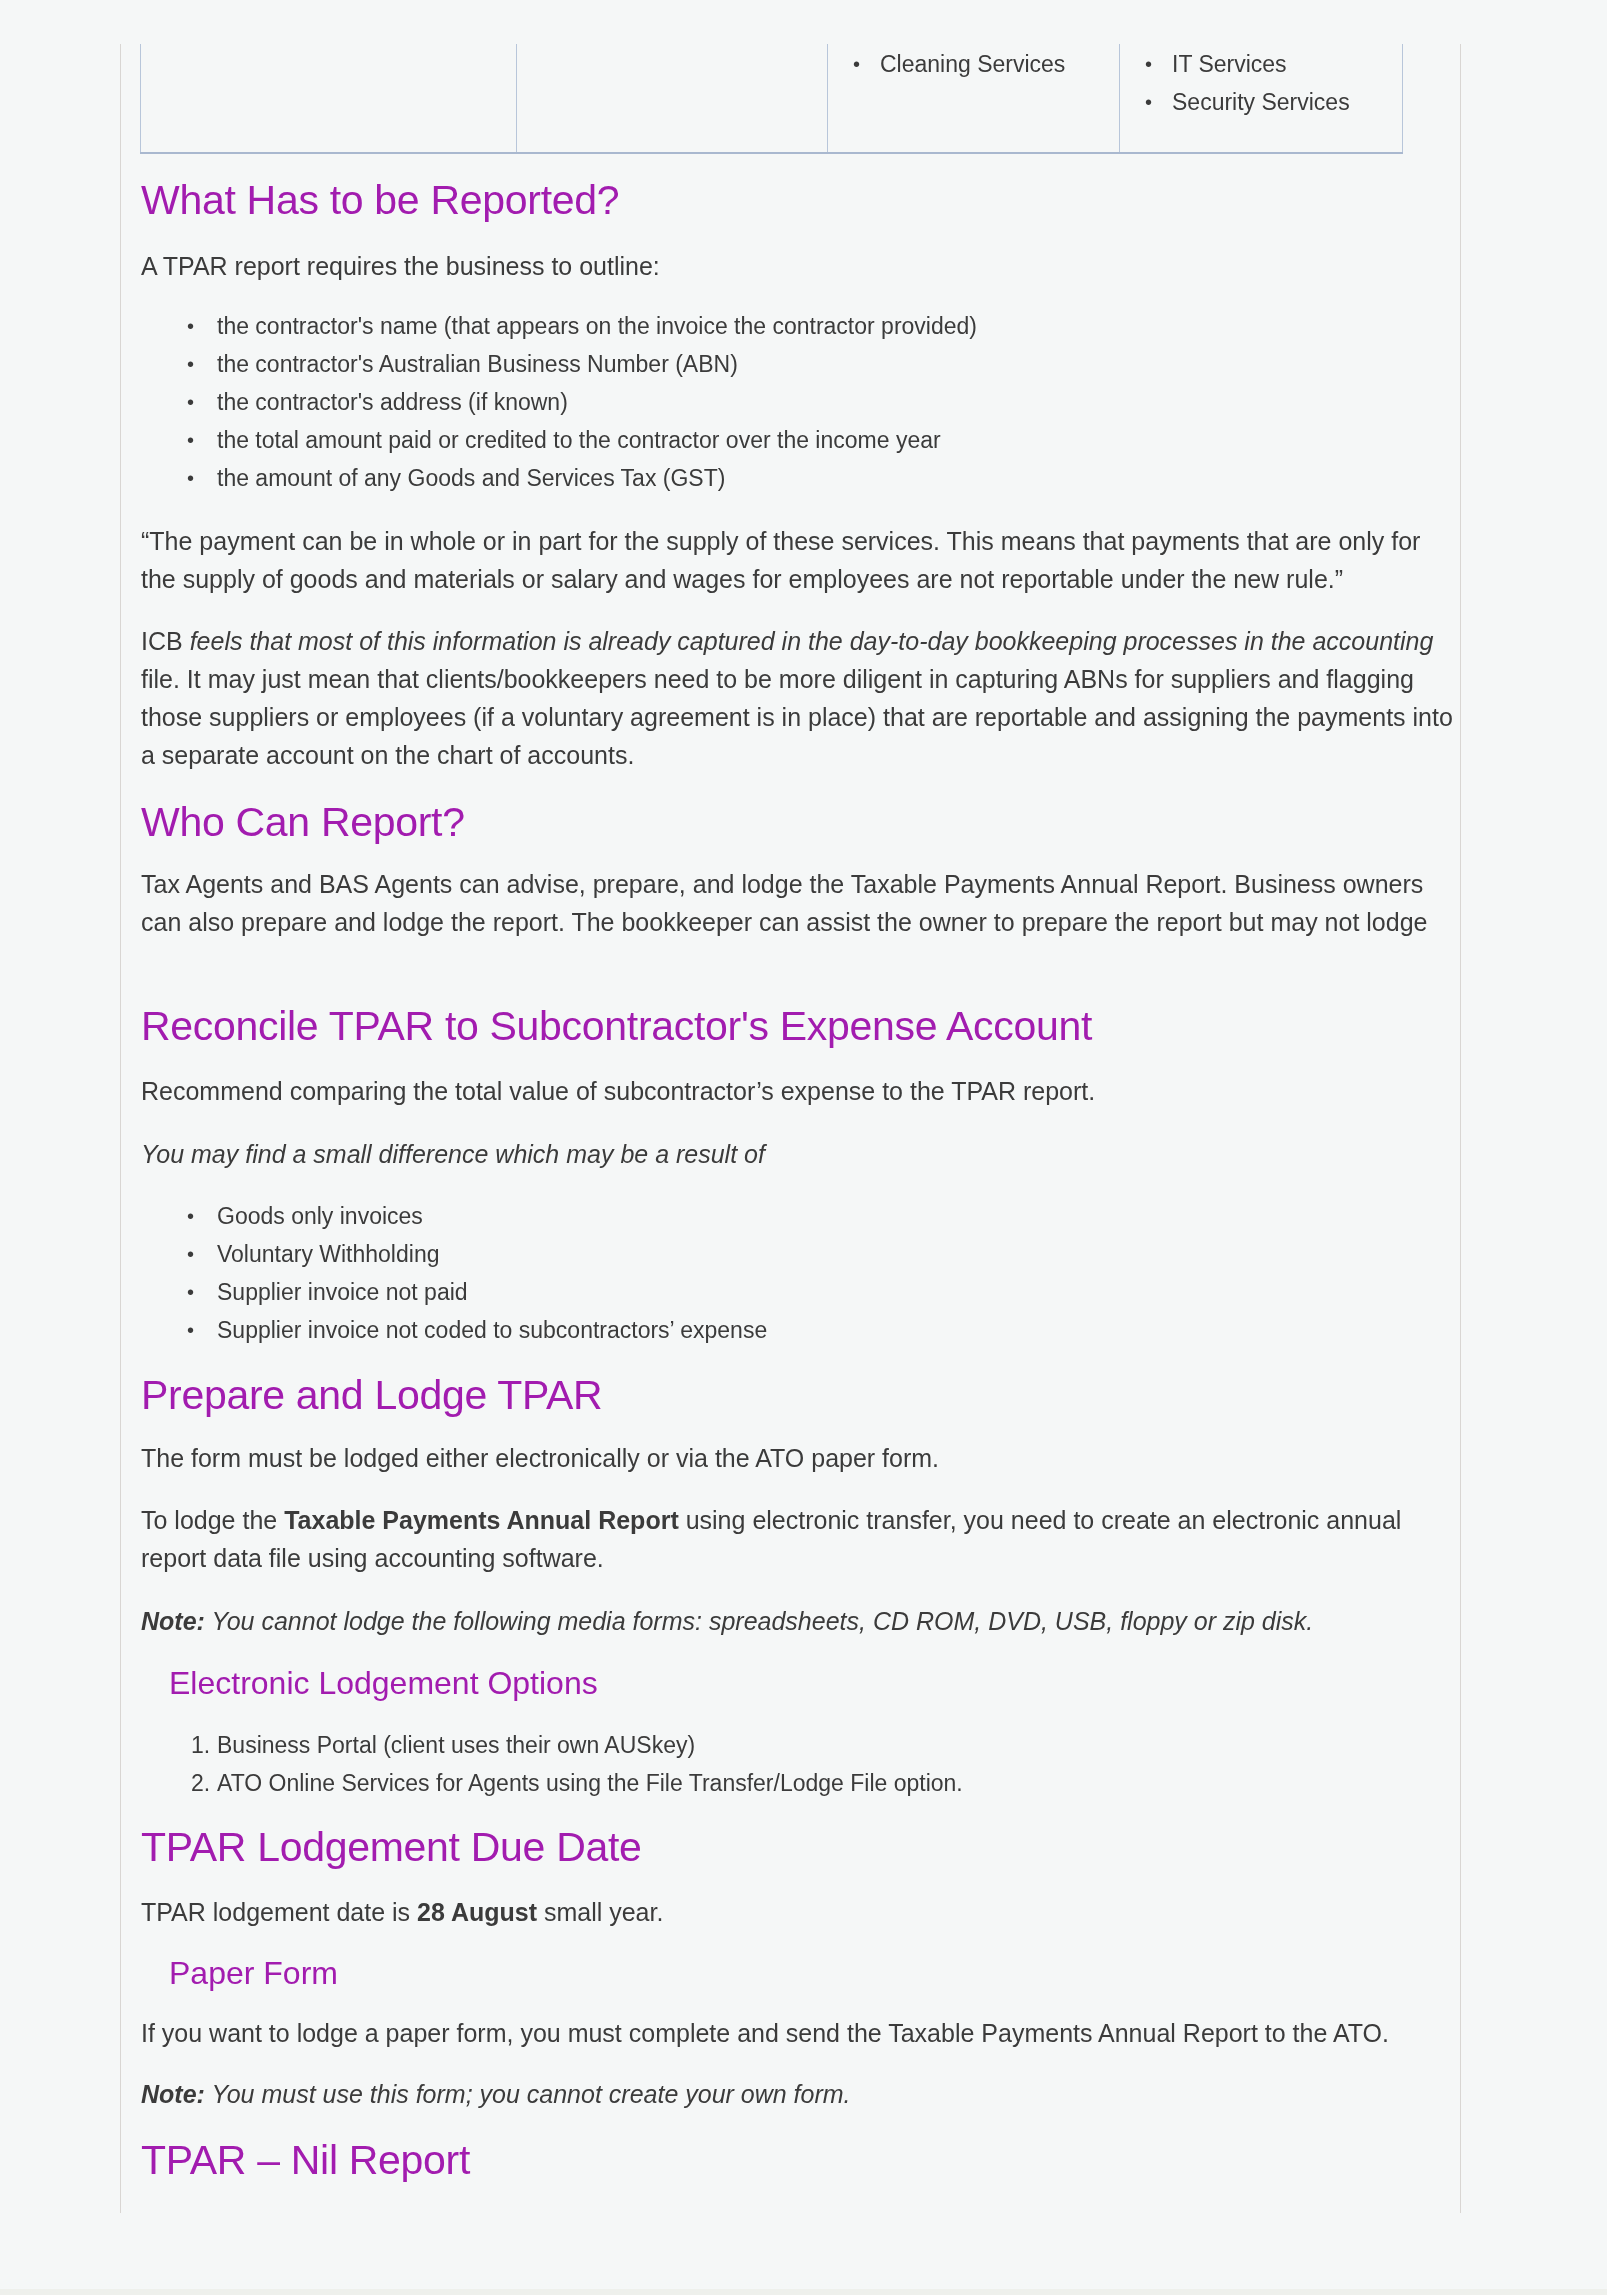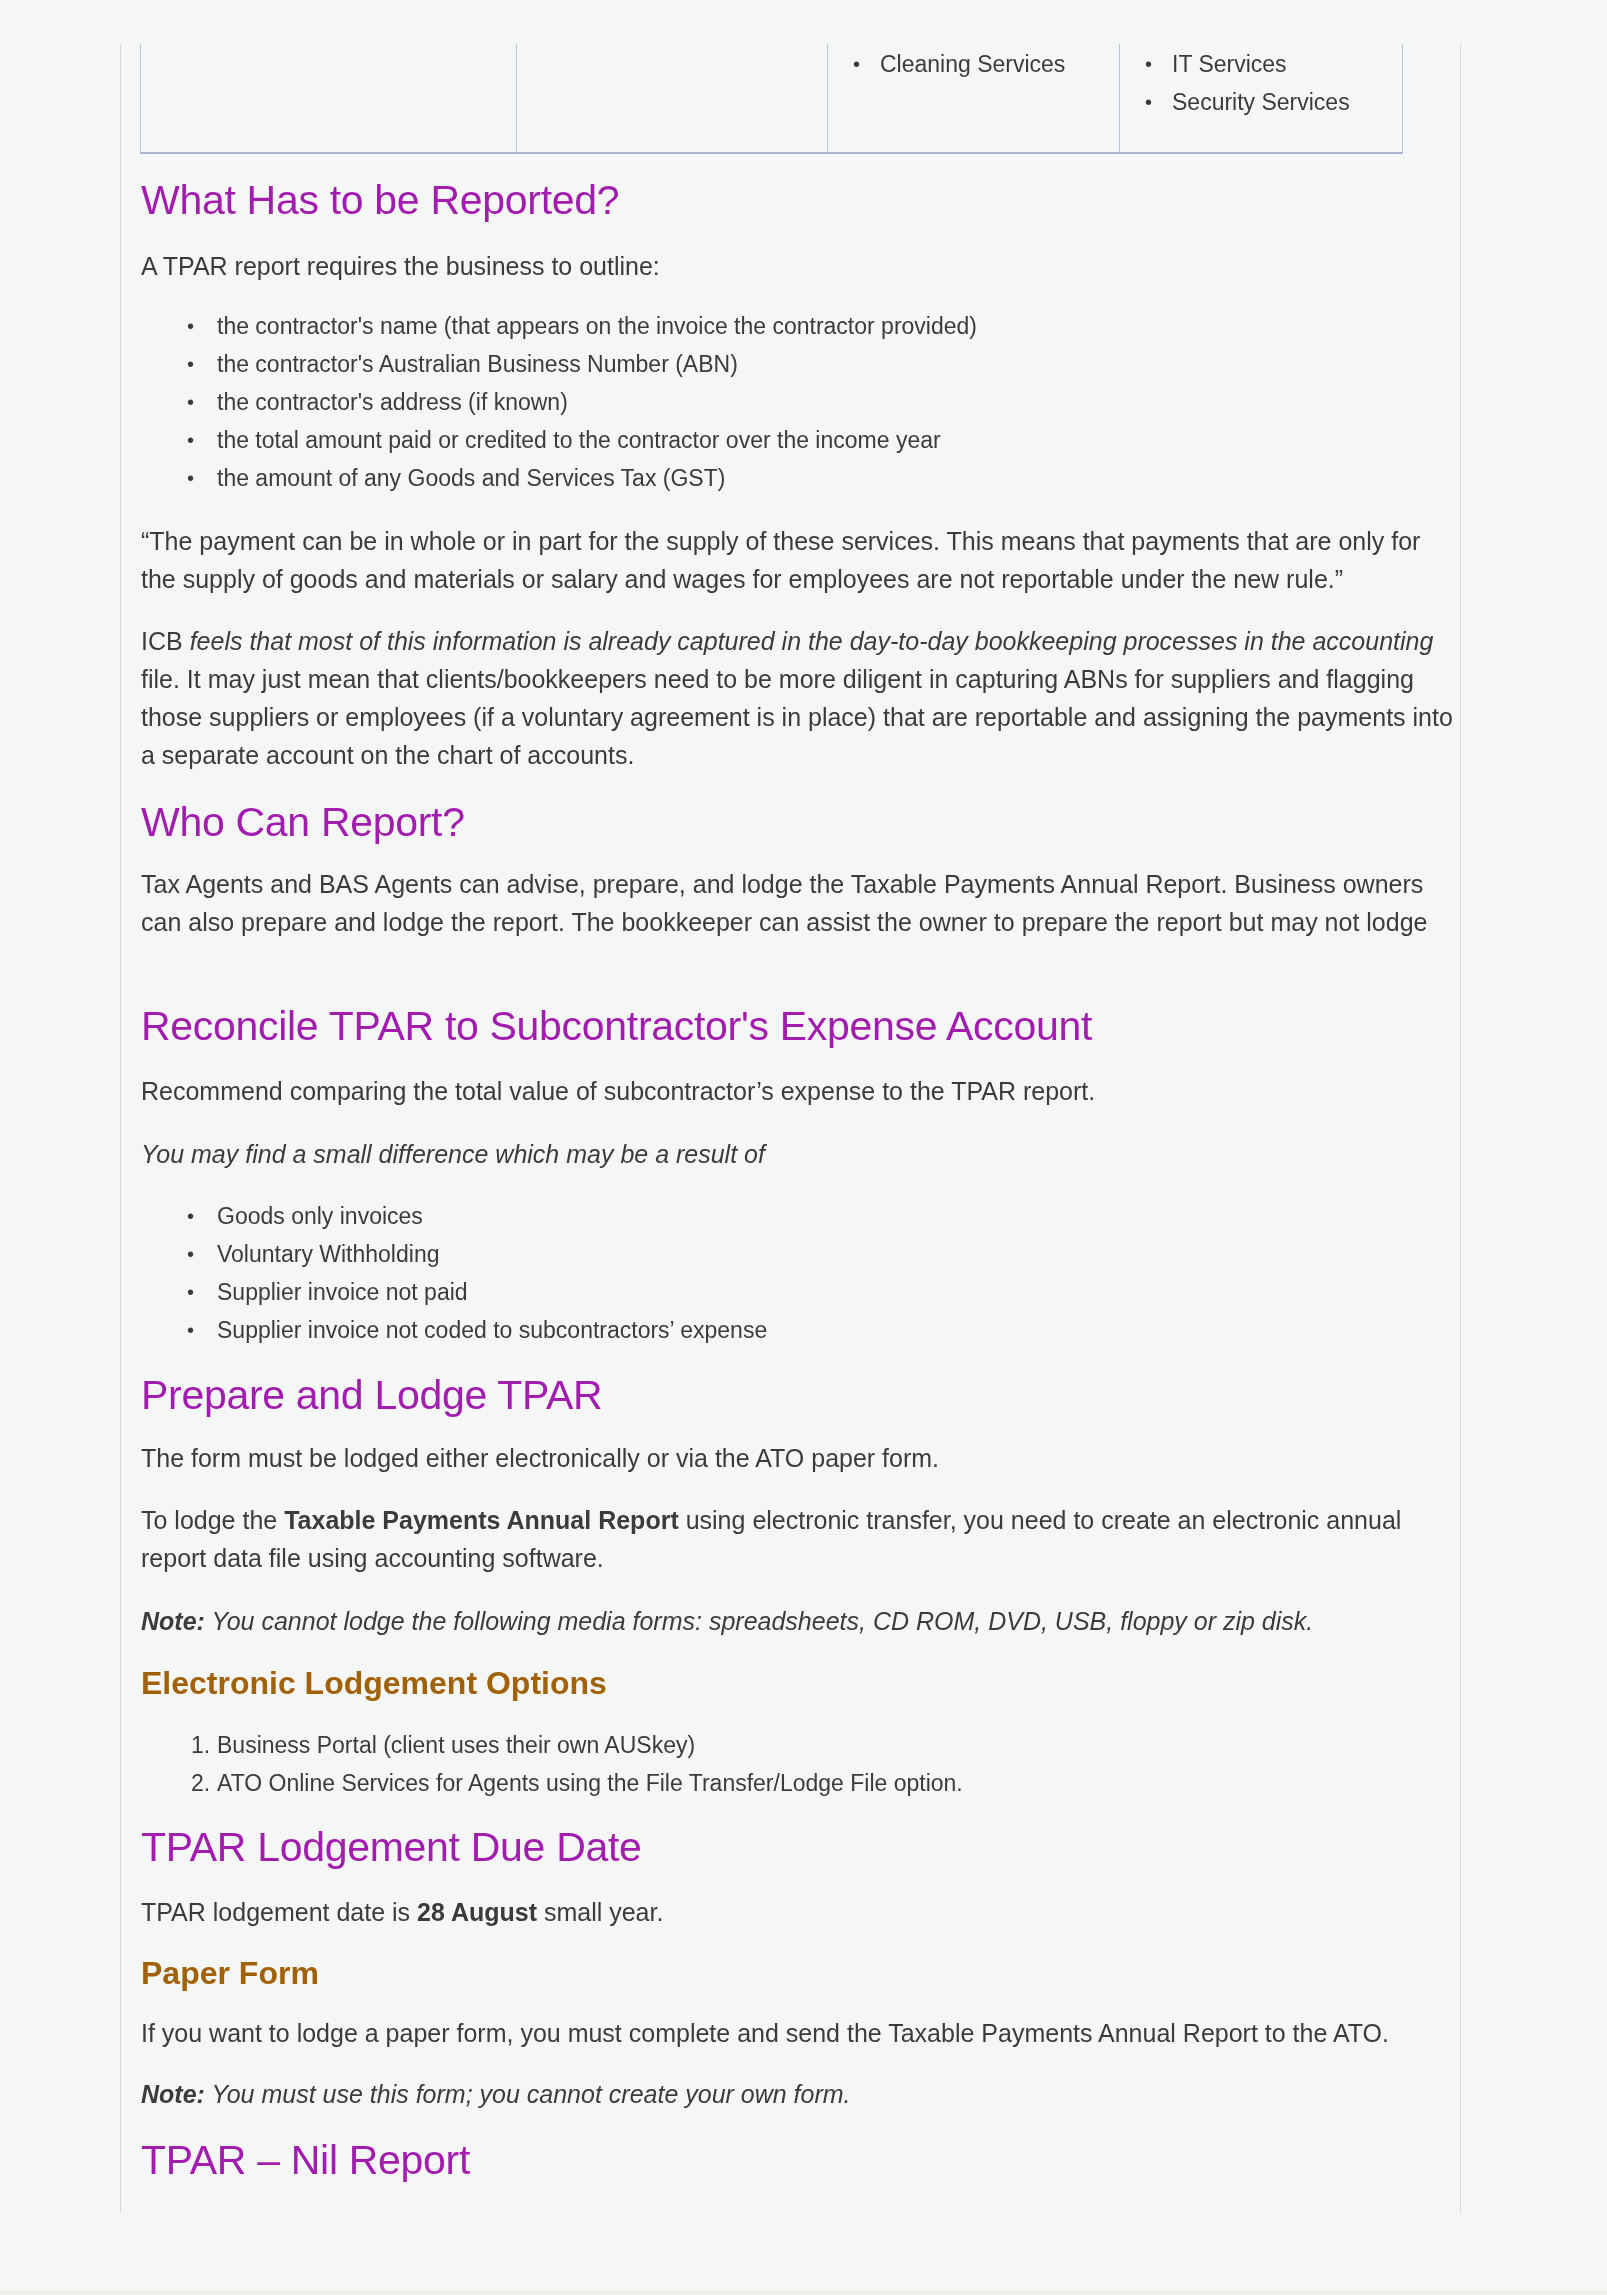--- a/index.html
+++ b/index.html
@@ -6,21 +6,21 @@
   body {
     width: 1608px; height: 2295px; position: relative; overflow: hidden;
     background: #f5f7f7;
     font-family: "Liberation Sans", sans-serif;
     color: #3b3b3b;
   }
   .page-line { position: absolute; width: 0; border-left: 1.3px solid #d9d6d3; }
   .bottom-strip { position: absolute; left: 0; top: 2289px; width: 1608px; height: 6.6px; background: #eef0ec; }
   .blk { position: absolute; left: 141px; white-space: nowrap; }
   .h2 { font-size: 41px; color: #a21caf; line-height: 48px; letter-spacing: -0.3px; }
-  .h3 { font-size: 32px; font-weight: bold; color: #a16207; line-height: 38px; }
+  .h3 { font-size: 32px; font-weight: normal; color: #a21caf; line-height: 38px; margin-left: 28px; }
   .p { font-size: 25px; line-height: 38px; }
   .it { font-style: italic; }
   .b { font-weight: bold; }
   ul, ol { margin: 0; padding: 0; list-style: none; }
   .li { position: relative; font-size: 23px; line-height: 38px; padding-left: 76px; }
   .li .bul { position: absolute; left: 46px; top: 0; font-size: 20px; }
   .oli { position: relative; font-size: 23px; line-height: 38px; padding-left: 76px; }
   .oli .num { position: absolute; left: 50px; }
   table.svc { position: absolute; left: 140px; top: 44px; border-collapse: collapse; }
   table.svc td { border-left: 1.3px solid #b8c6da; border-right: 1.3px solid #b8c6da; border-bottom: 2px solid #a9b8cf; height: 108px; vertical-align: top; padding: 0; position: relative; }

